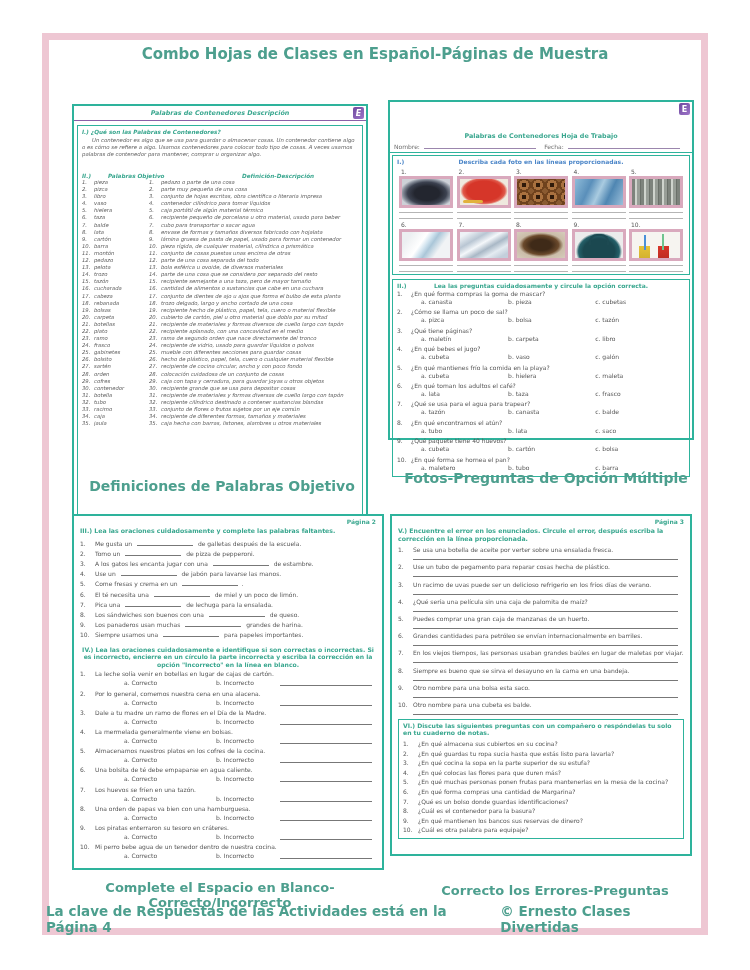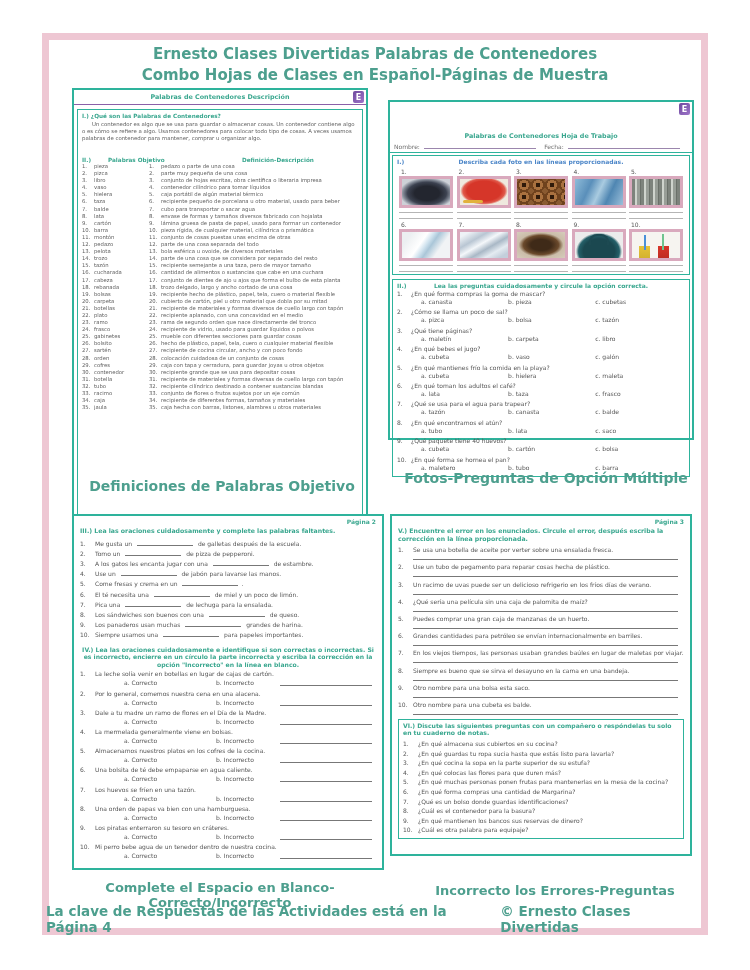--- a/index.html
+++ b/index.html
@@ -5,21 +5,21 @@
   * { margin:0; padding:0; box-sizing:border-box; }
   html,body { background:#ffffff; }
   .canvas { position:relative; width:750px; height:970px; background:#fff;
             font-family:"DejaVu Sans", sans-serif; overflow:hidden; }
   .pink-frame { position:absolute; left:42px; top:33px; width:666px; height:902px;
                 border:7px solid #eec7d3; }
   .main-title { position:absolute; left:0; top:44px; width:100%; text-align:center;
                 color:#4d9f8e; font-weight:bold; font-size:15px; line-height:21px; }
 
   .panel { position:absolute; background:#fff; border:2px solid #2eb39c; }
-  .p1 { left:72px;  top:88px; width:296px; height:436px; }
+  .p1 { left:72px;  top:104px; width:296px; height:436px;font-style:italic; }
   .p2 { left:388px; top:100px; width:306px; height:340px; display:flex; flex-direction:column; }
   .p3 { left:72px;  top:514px; width:312px; height:356px; }
   .p4 { left:390px; top:514px; width:302px; height:342px; }
 
   .teal { color:#3aa78f; }
   .blue { color:#4c86c8; }
 
   
   .phead { position:relative; height:15px; display:flex; align-items:center; justify-content:center;
            color:#3aa78f; font-weight:bold; font-size:6.4px; border-bottom:1.6px solid #8a5fa8; }
@@ -114,21 +114,20 @@
   .f-bottom { position:absolute; left:46px; top:903px; width:660px; display:flex;
               justify-content:space-between; font-size:13.5px; font-weight:bold; color:#4d9f8e; }
 </style>
 </head>
 <body>
 
 <div class="canvas">
   <div class="pink-frame"></div>
 
   <div class="main-title">
-    <div>Ernesto Clases Divertidas Palabras de Contenedores</div>
     <div>Combo Hojas de Clases en Español-Páginas de Muestra</div>
   </div>
 
   <section class="panel p1">
     <div class="phead">
       <span>Palabras de Contenedores Descripción</span>
       <span class="logo">E</span>
     </div>
     <div class="p1-body">
       <div class="s1-head">I.) ¿Qué son las Palabras de Contenedores?</div>
@@ -837,18 +836,18 @@
             <div class="ditem">
               <span class="dnum2">10.</span>
               <span class="qtext">¿Cuál es otra palabra para equipaje?</span>
             </div>
           </div>
       </div>
     </div>
   </section>
 
   <div class="f-left">Complete el Espacio en Blanco-Correcto/Incorrecto</div>
-  <div class="f-right">Incorrecto los Errores-Preguntas</div>
+  <div class="f-right">Correcto los Errores-Preguntas</div>
   <div class="f-bottom">
     <span>La clave de Respuestas de las Actividades está en la Página 4</span>
     <span>© Ernesto Clases Divertidas</span>
   </div>
 </div>
 
 </body></html>

